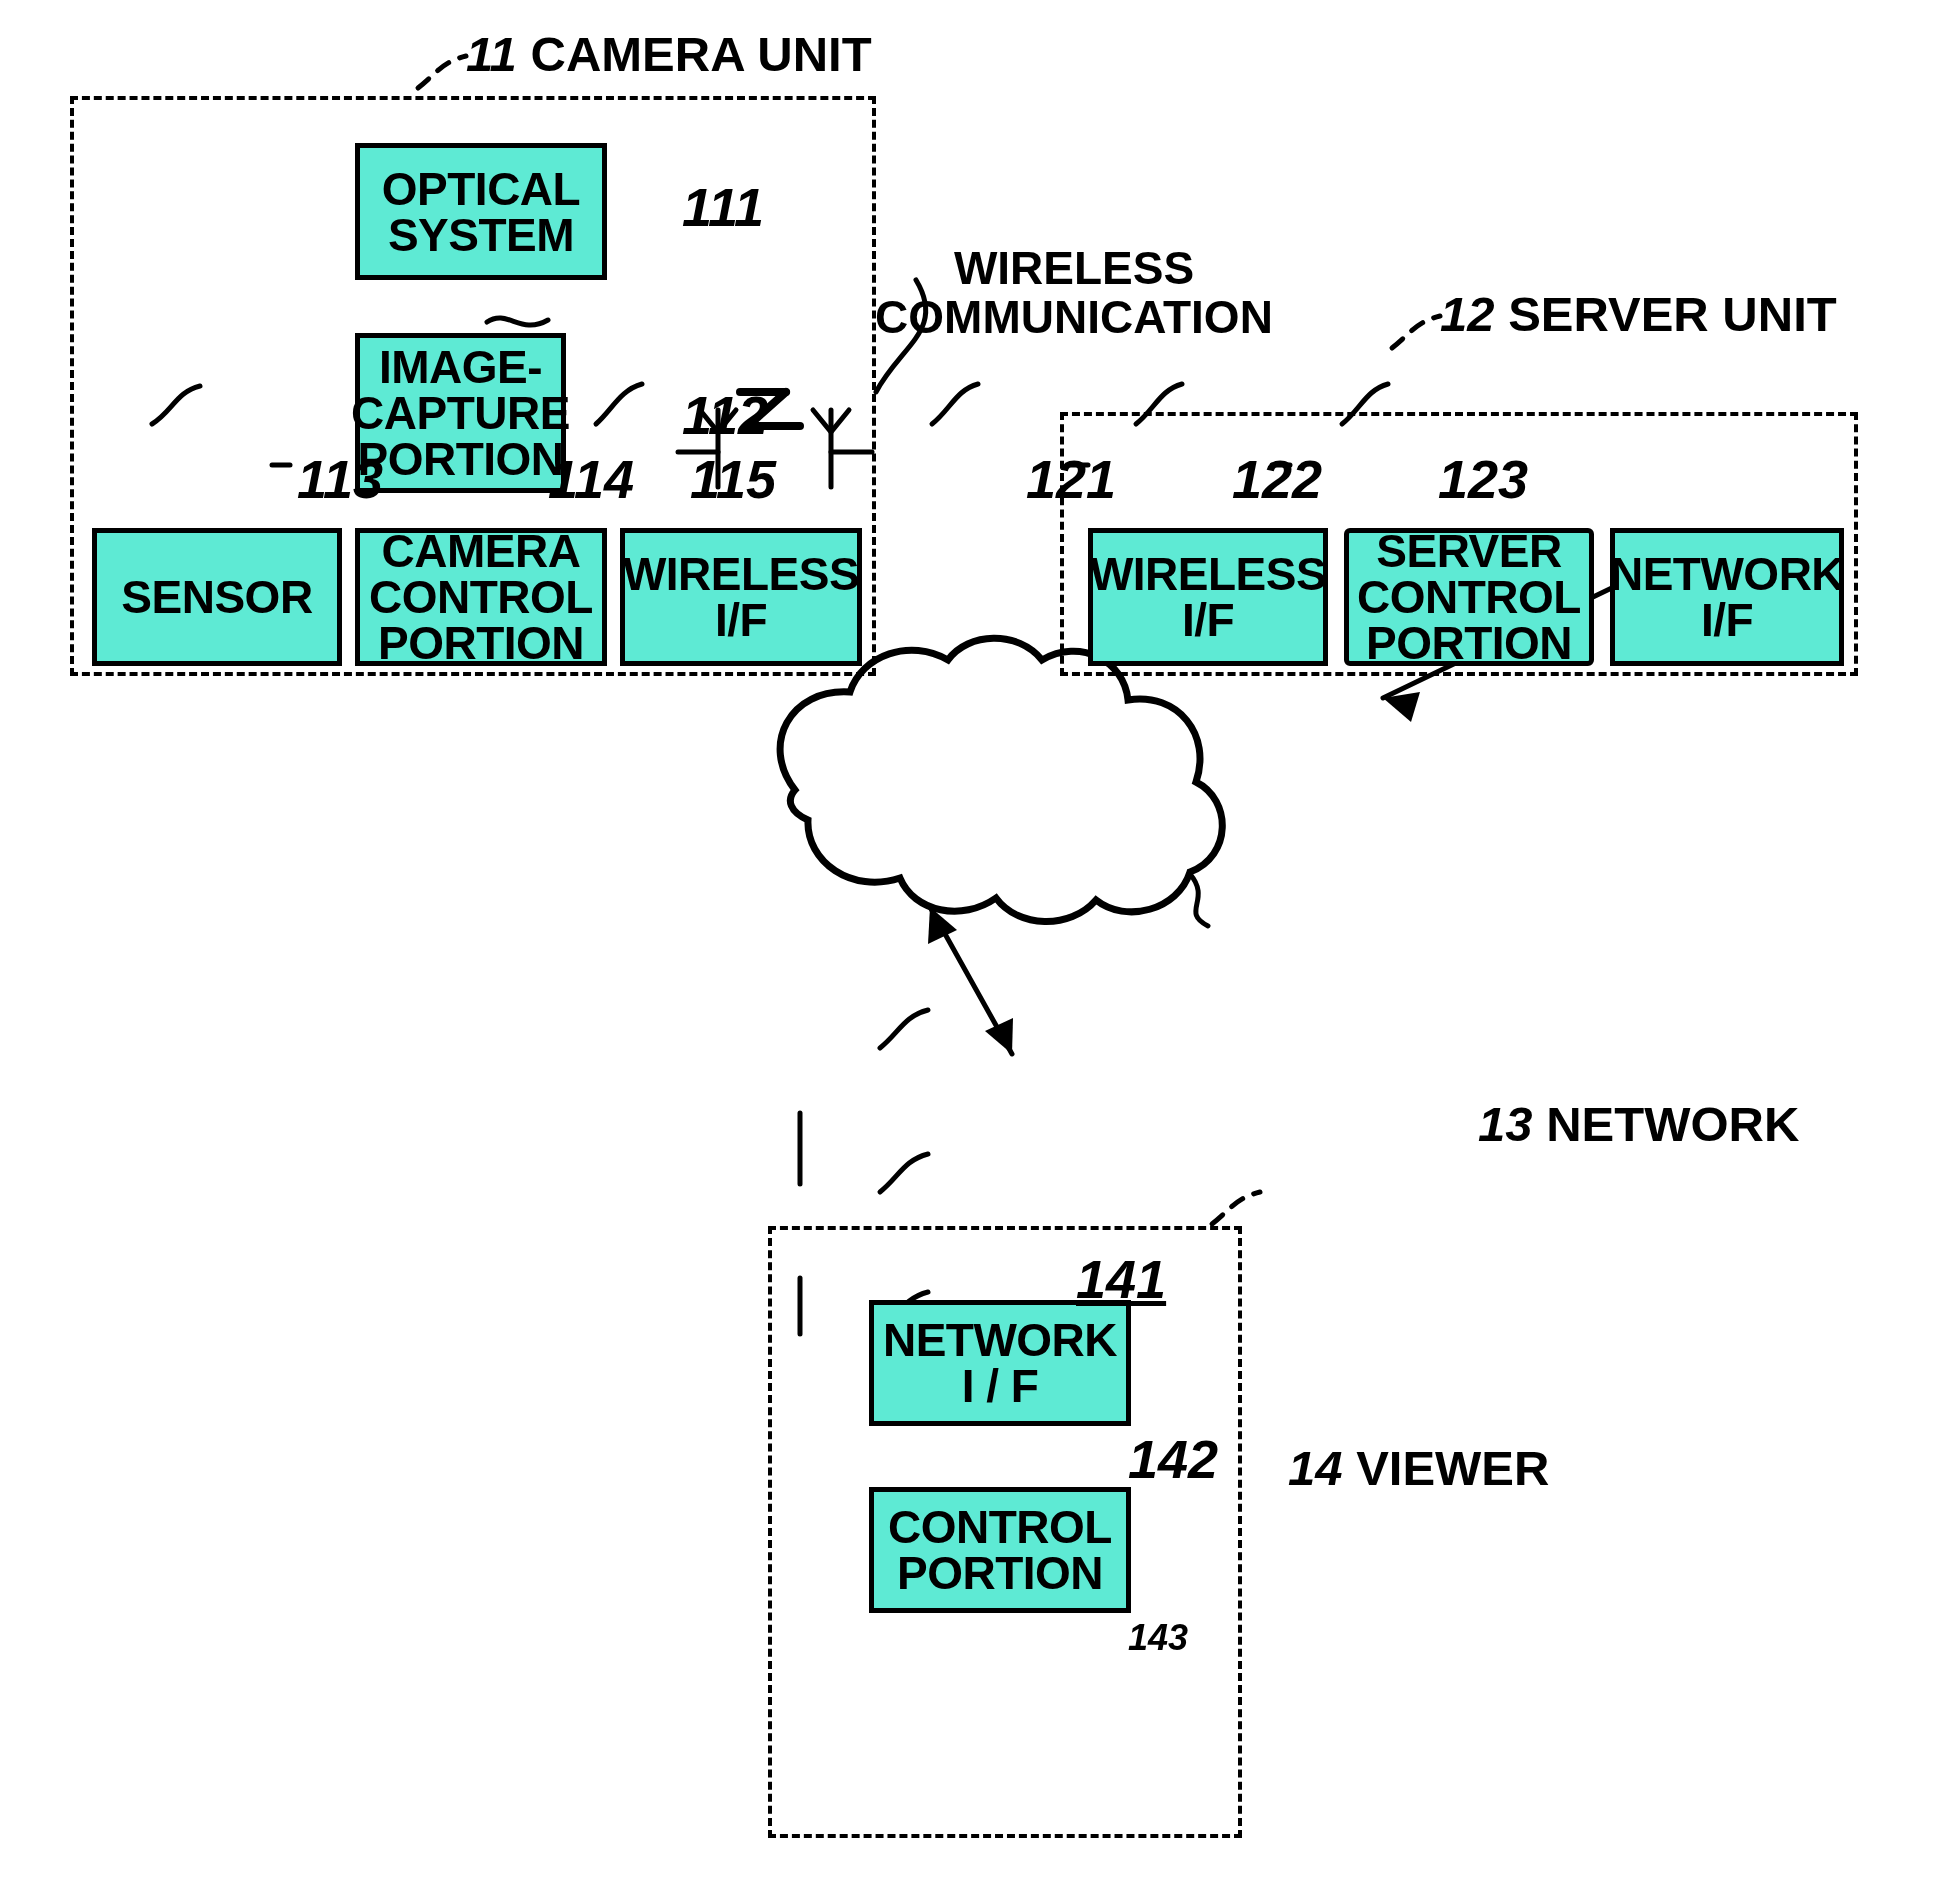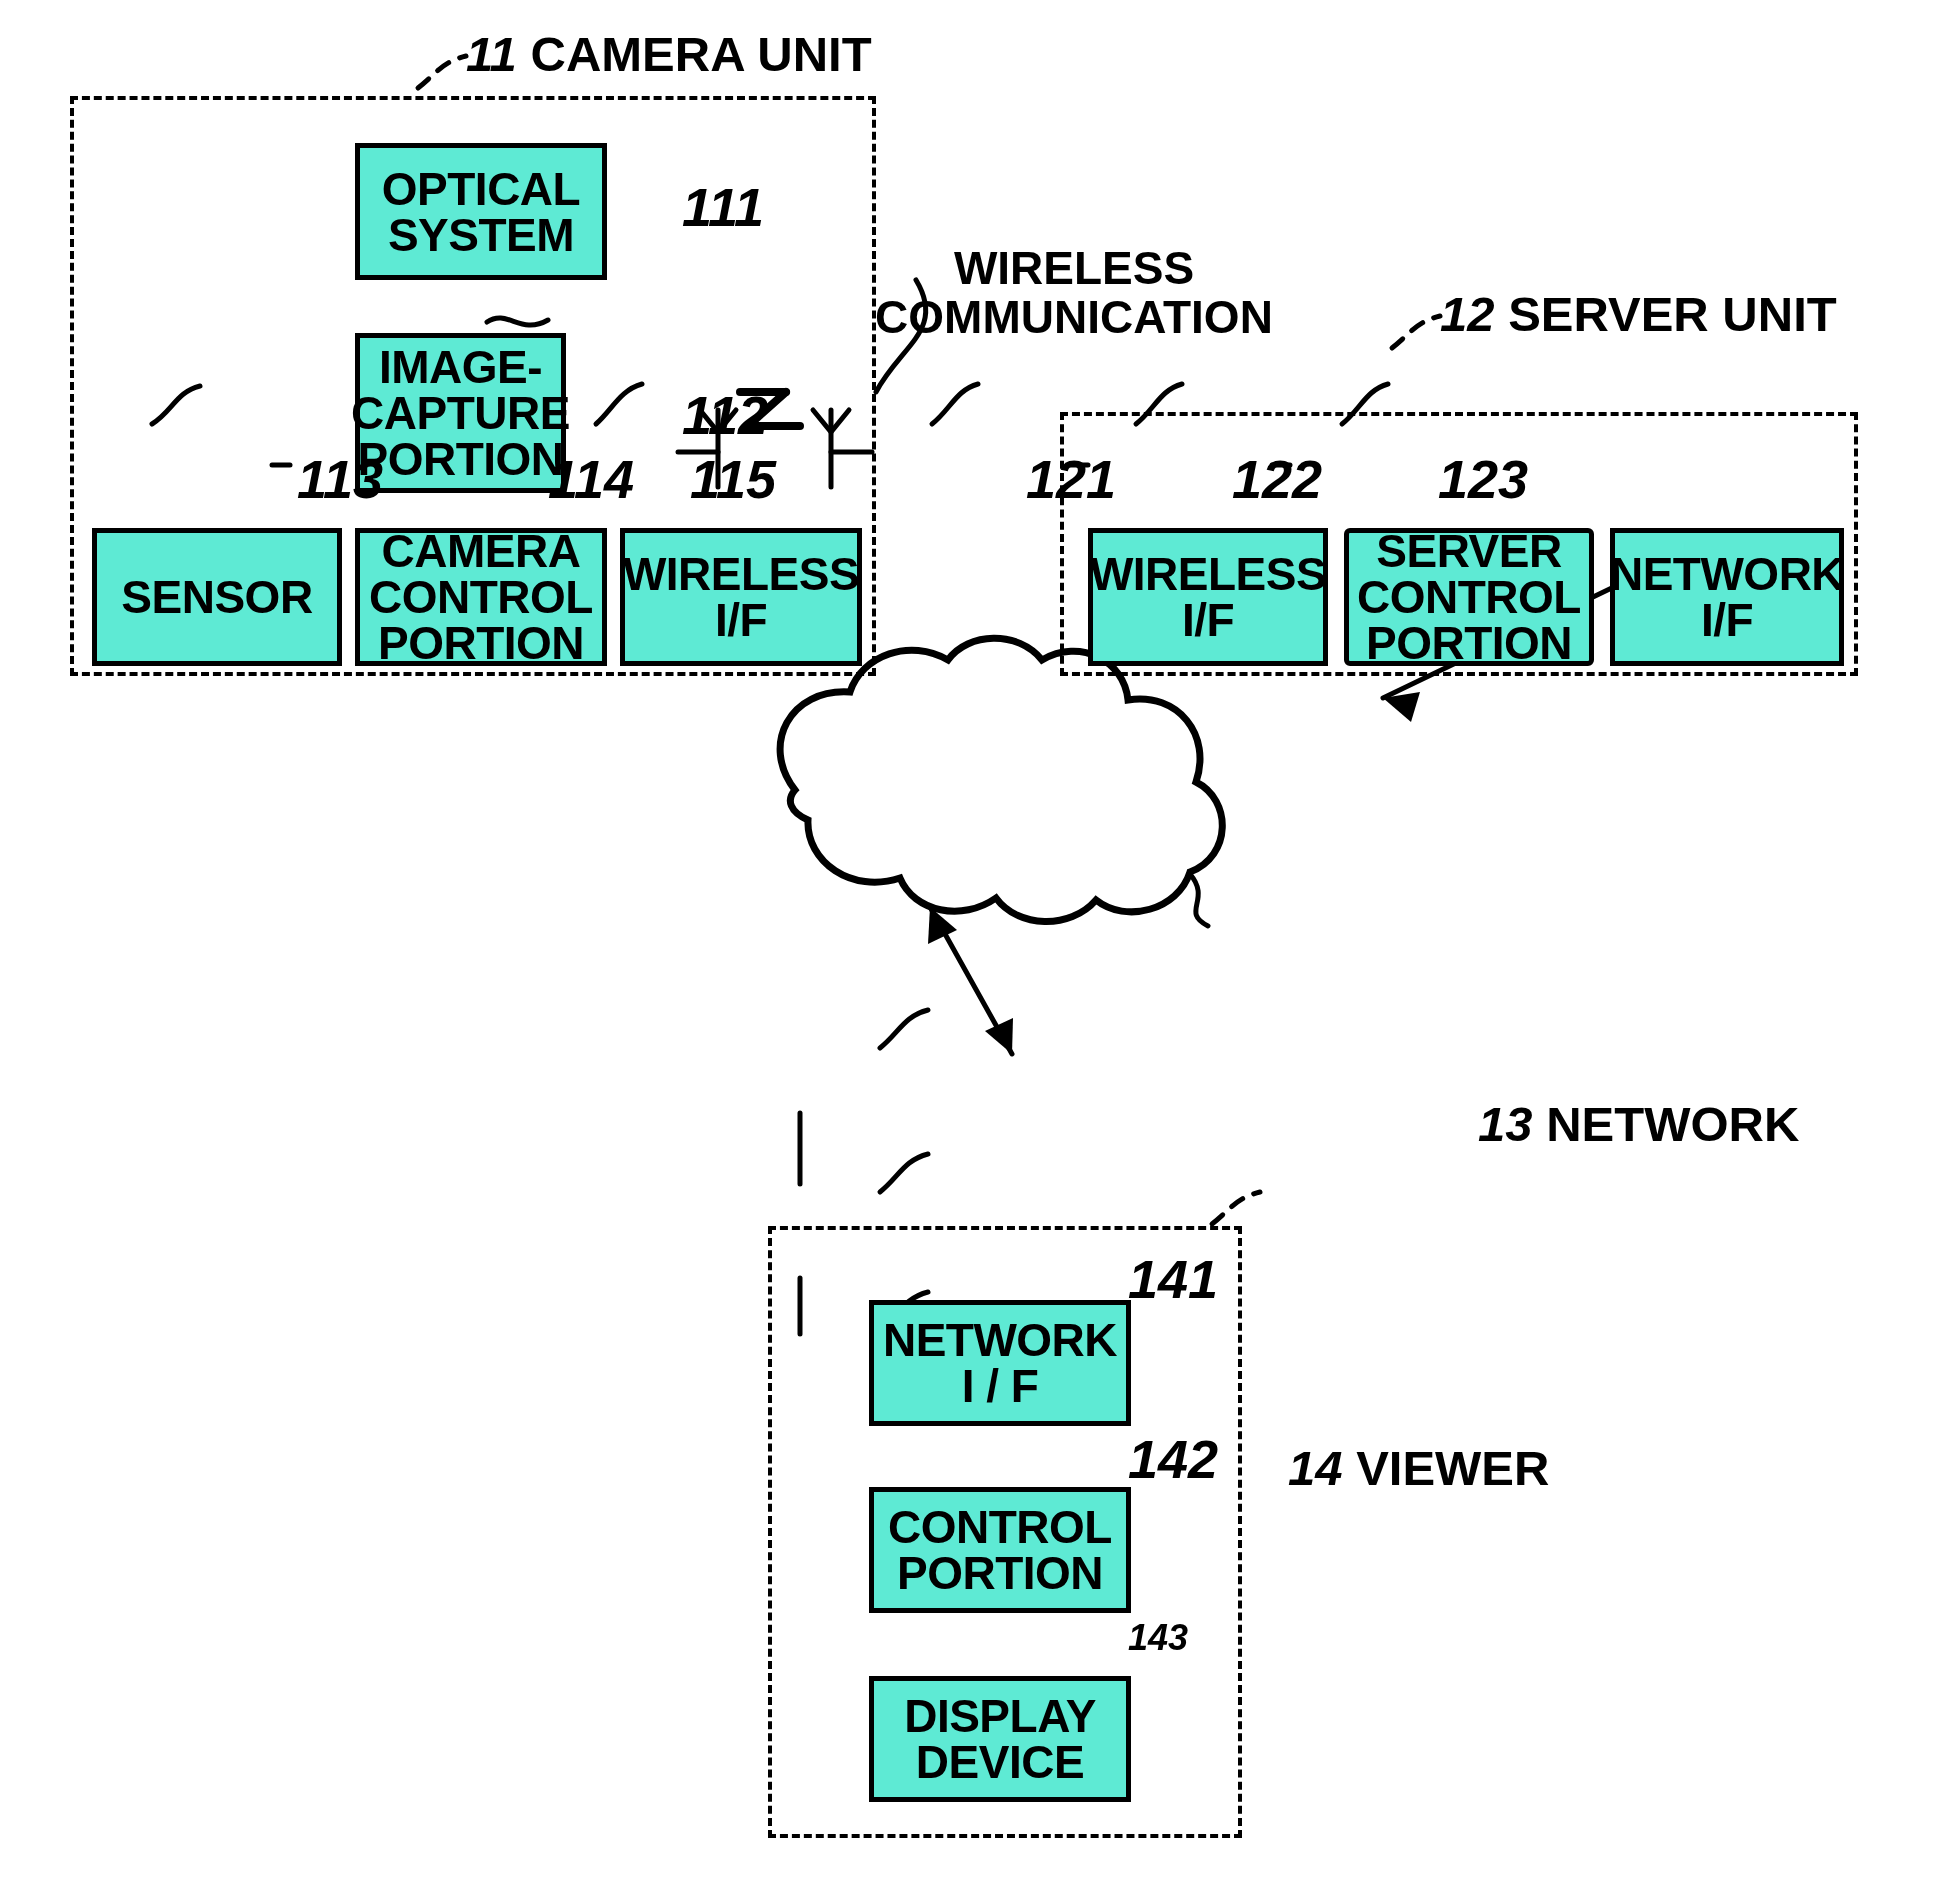--- a/index.html
+++ b/index.html
@@ -208,27 +208,23 @@
   <div class="unit" style="left:768px;top:1226px;width:474px;height:612px;"></div>
 
   <div class="grp" style="left:1288px;top:1444px;font-size:49px;">
     <span class="num">14</span><span class="nm">&nbsp;</span><span class="nm">VIEWER</span>
   </div>
 
   <div class="box" style="left:869px;top:1300px;width:262px;height:126px;font-size:46px;">
     <span class="t">NETWORK
 I / F</span>
   </div>
-  <div class="ref" style="left:1128px;top:1252px;font-size:54px;">141</div>
+  <div class="ref" style="left:1076px;top:1252px;font-size:54px;text-decoration:underline;">141</div>
 
   <div class="box" style="left:869px;top:1487px;width:262px;height:126px;font-size:46px;">
     <span class="t">CONTROL
 PORTION</span>
   </div>
   <div class="ref" style="left:1128px;top:1432px;font-size:54px;">142</div>
 
-  <div class="box" style="left:869px;top:1676px;width:262px;height:126px;font-size:46px;">
-    <span class="t">DISPLAY
-DEVICE</span>
-  </div>
   <div class="ref" style="left:1128px;top:1620px;font-size:36px;">143</div>
 
 </div>
 
 </body></html>

